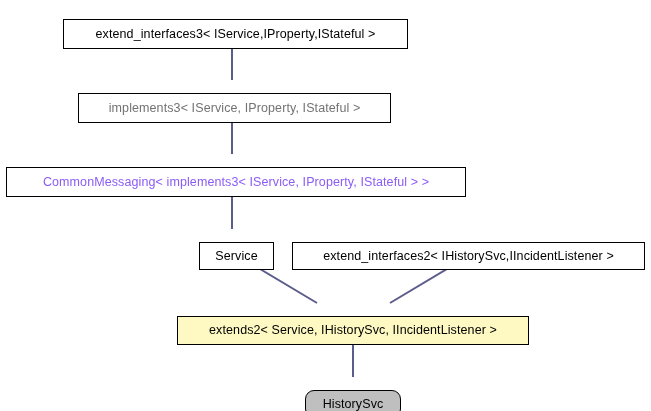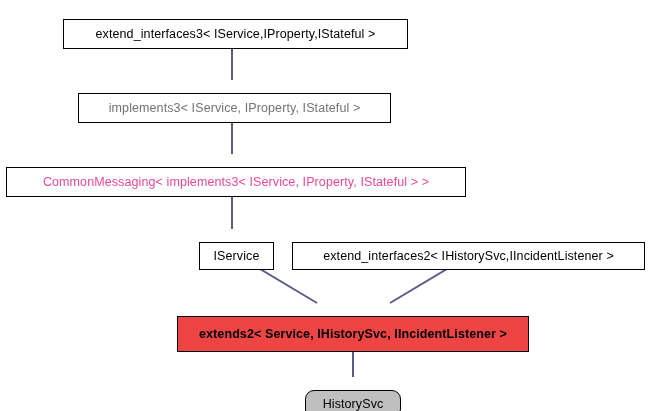--- a/index.html
+++ b/index.html
@@ -79,28 +79,28 @@
         <line x1="353" y1="377" x2="353" y2="342" stroke="#5c5c8a" stroke-width="2"></line>
         <polygon points="353,332 358.2,344 347.8,344" fill="#262673"></polygon>
       </g>
     </svg>
 <div class="node" style="left: 63px; top: 6px; width: 345px; height: 30px; border-color: rgb(0, 0, 0); background: rgb(255, 255, 255); color: rgb(0, 0, 0);">
       <span class="node-label">extend_interfaces3&lt; IService,IProperty,IStateful &gt;</span>
     </div>
     <div class="node" style="left: 78px; top: 80px; width: 313px; height: 30px; border-color: rgb(0, 0, 0); background: rgb(255, 255, 255); color: #737373;">
       <span class="node-label">implements3&lt; IService, IProperty, IStateful &gt;</span>
     </div>
-    <div class="node" style="left: 6px; top: 154px; width: 460px; height: 30px; border-color: rgb(0, 0, 0); background: rgb(255, 255, 255); color: #ec4899; align-items: center;">
+    <div class="node" style="left: 6px; top: 154px; width: 460px; height: 30px; border-color: rgb(0, 0, 0); background: rgb(255, 255, 255); color: #8b5cf6; align-items: center;">
       <span class="node-label">CommonMessaging&lt; implements3&lt; IService, IProperty, IStateful &gt; &gt;</span>
     </div>
     <div class="node" style="left: 199px; top: 229px; width: 75px; height: 28px; border-color: rgb(0, 0, 0); background: rgb(255, 255, 255); color: rgb(0, 0, 0);">
-      <span class="node-label">IService</span>
+      <span class="node-label">Service</span>
     </div>
     <div class="node" style="left: 292px; top: 229px; width: 353px; height: 28px; border-color: rgb(0, 0, 0); background: rgb(255, 255, 255); color: rgb(0, 0, 0);">
       <span class="node-label">extend_interfaces2&lt; IHistorySvc,IIncidentListener &gt;</span>
     </div>
-    <div class="node" style="left: 177px; top: 303px; width: 352px; height: 36px; border-color: rgb(0, 0, 0); background: #ef4444; color: rgb(0, 0, 0); font-weight: bold;">
+    <div class="node" style="left: 177px; top: 303px; width: 352px; height: 29px; border-color: rgb(0, 0, 0); background: #fef9c3; color: rgb(0, 0, 0);">
       <span class="node-label">extends2&lt; Service, IHistorySvc, IIncidentListener &gt;</span>
     </div>
     <div class="node highlight" style="left: 305px; top: 377px; width: 96px; height: 28px; border-color: rgb(0, 0, 0); background: rgb(191, 191, 191); color: rgb(0, 0, 0); border-radius: 9px;">
       <span class="node-label">HistorySvc</span>
     </div>
   </div>
 
 </body></html>

